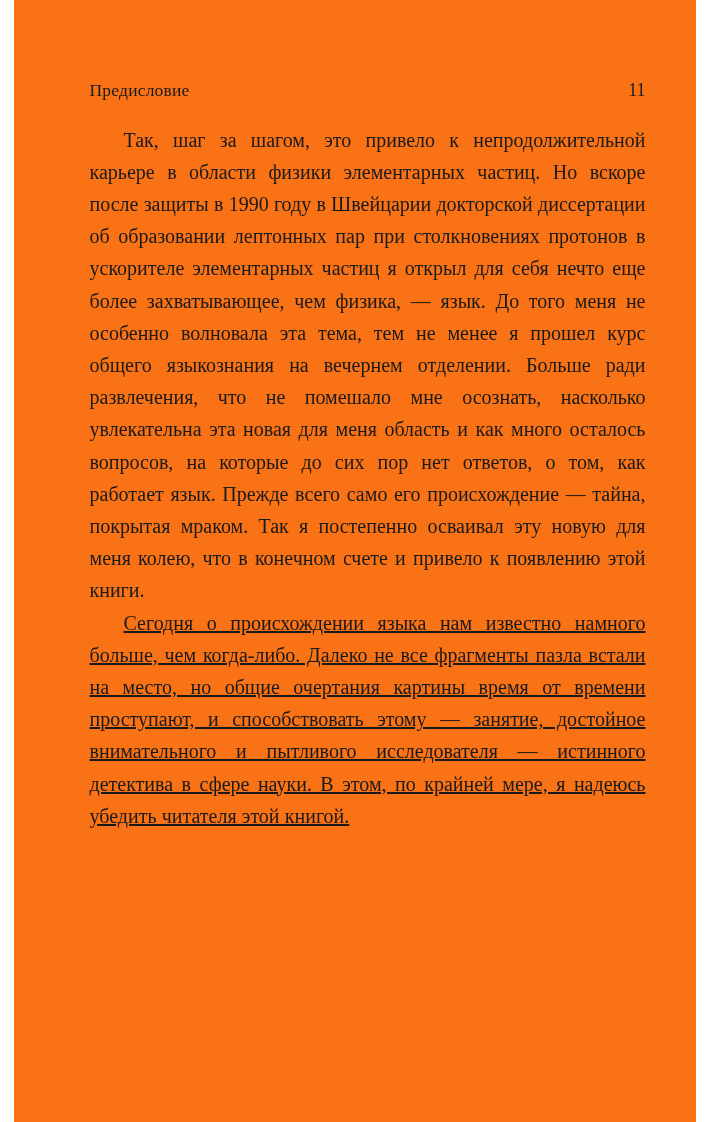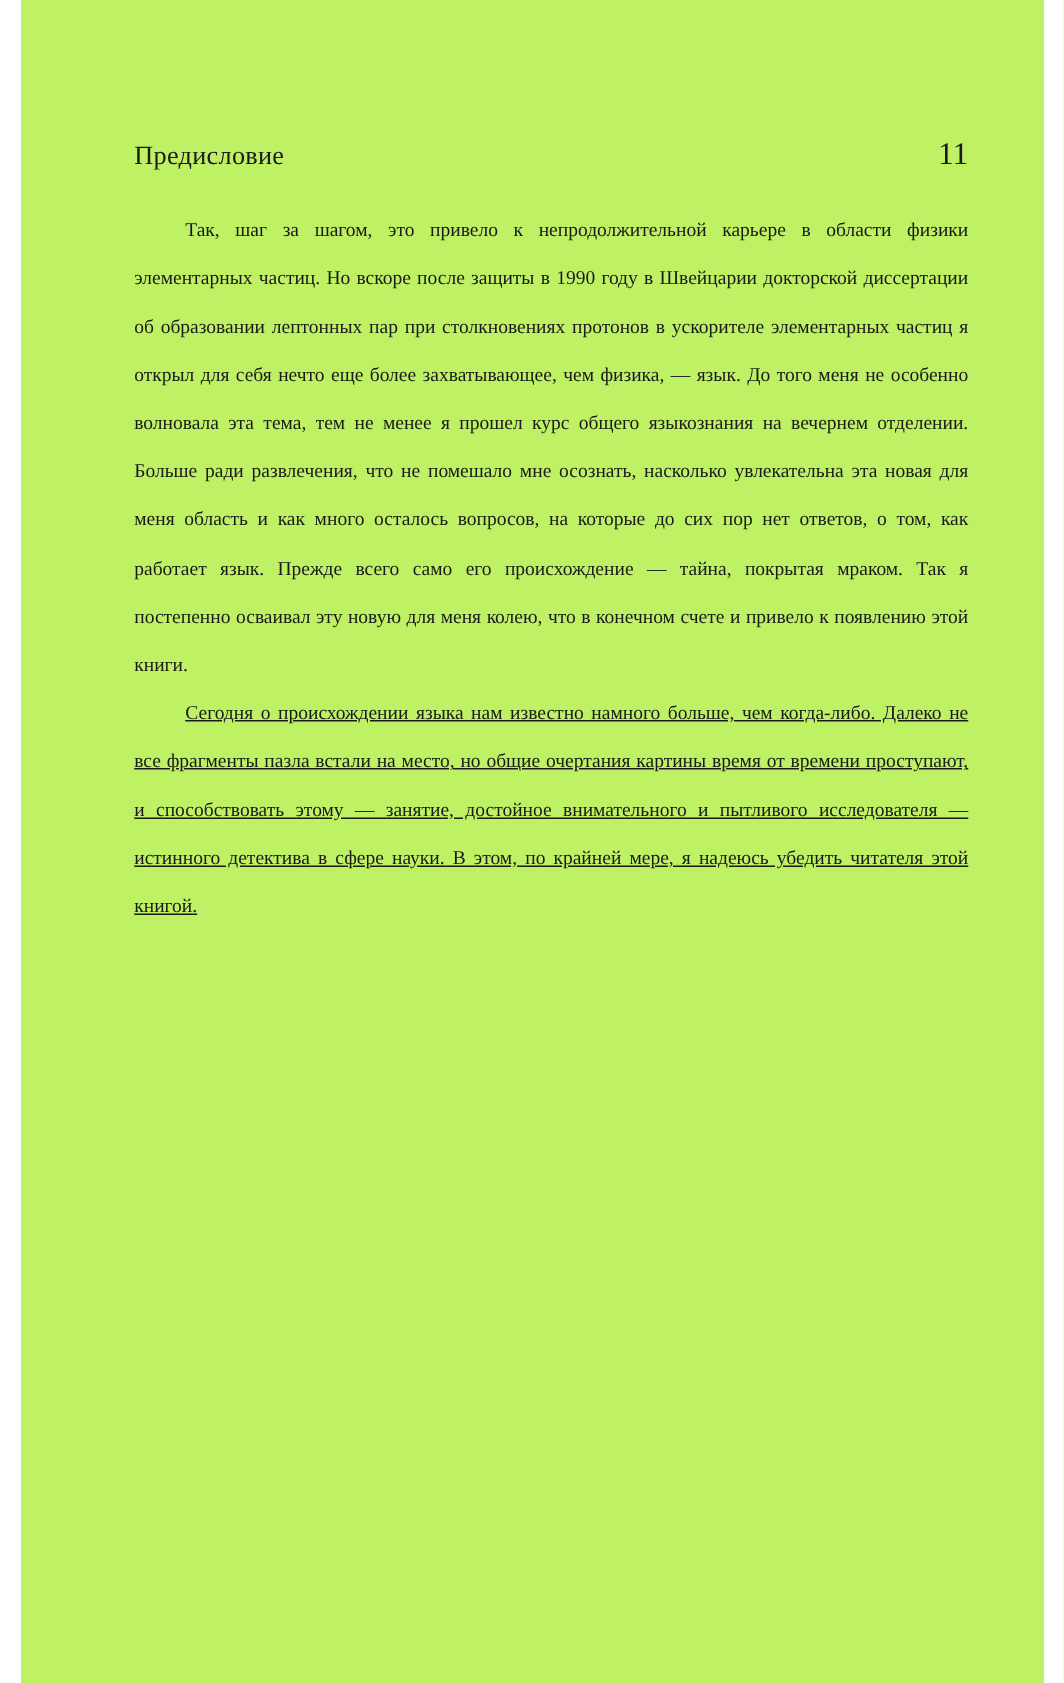--- a/index.html
+++ b/index.html
@@ -4,21 +4,21 @@
 <style>
   html, body {
     margin: 0;
     padding: 0;
     background: #ffffff;
   }
   .page {
     position: relative;
     width: 682px;
     height: 1122px;
-    background: #bef264;
+    background: #f97316;
     margin: 0 auto;
     overflow: hidden;
     font-family: "Liberation Serif", "DejaVu Serif", serif;
     color: #1a1a1a;
   }
   .content {
     position: absolute;
     left: 76px;
     top: 80px;
     width: 556px;
@@ -28,26 +28,25 @@
     justify-content: space-between;
     align-items: baseline;
     font-size: 17.5px;
     line-height: 1.2;
     margin-bottom: 22px;
   }
   .running-head .head-title {
     letter-spacing: 0.2px;
   }
   .running-head .folio {
-    font-size: 21px;
-    margin-top: 10px;
+    font-size: 18px;
   }
   .body-text p {
     margin: 0;
-    font-size: 13px;
+    font-size: 20px;
     line-height: 32.2px;
     text-align: justify;
     text-indent: 34px;
     text-justify: inter-word;
     word-spacing: 0.2px;
     hyphens: manual;
   }
   .body-text p + p {
     margin-top: 0;
     text-decoration: underline;

